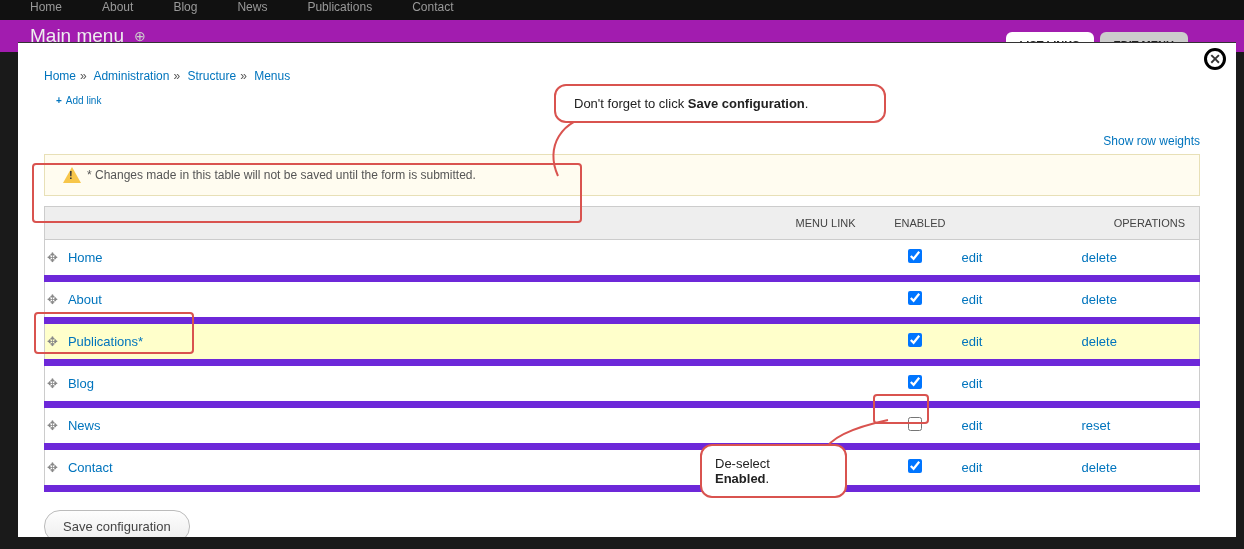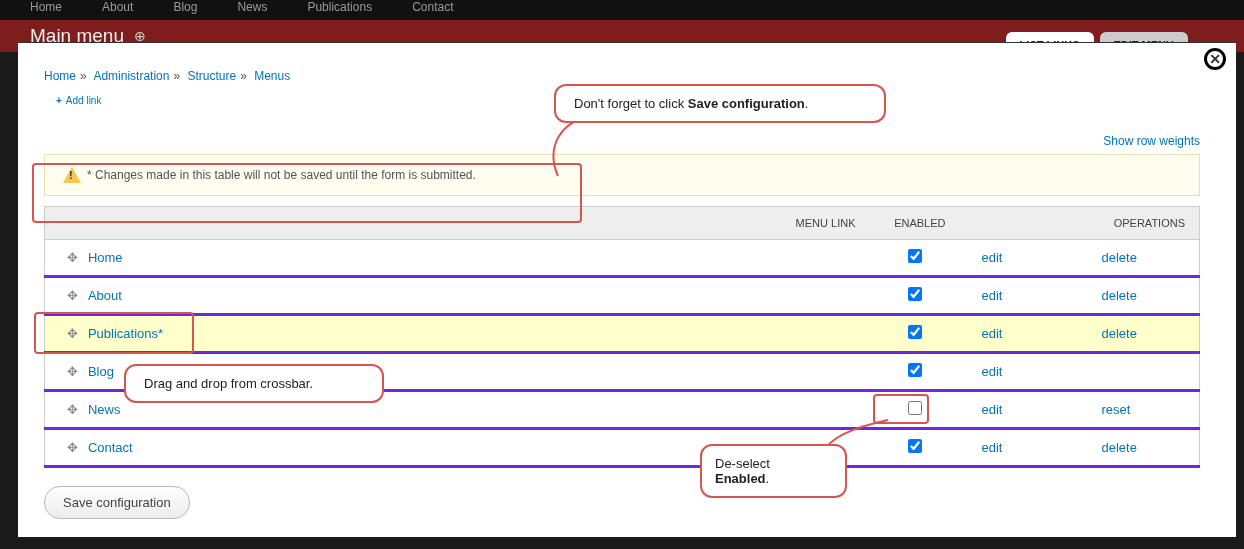--- a/index.html
+++ b/index.html
@@ -1,41 +1,41 @@
 <!DOCTYPE html>
 <html><head>
 <meta charset="utf-8">
 <style>
 * { box-sizing: border-box; margin: 0; padding: 0; }
 body { font-family: "Lucida Grande", Verdana, sans-serif; font-size: 13px; background: #1a1a1a; color: #333; }
 .page { width: 1244px; height: 549px; position: relative; background: #1a1a1a; overflow: hidden; }
 .topnav { background: #111; height: 20px; display: flex; gap: 40px; padding-left: 30px; align-items: flex-start; color: #999; font-size: 12px; }
 .topnav span { cursor: pointer; }
-.header-bar { background: #7f1d1d; height: 32px; display: flex; align-items: center; padding-left: 30px; color: #fff; position: relative; }
+.header-bar { background: #a21caf; height: 32px; display: flex; align-items: center; padding-left: 30px; color: #fff; position: relative; }
 .header-bar h1 { font-size: 19px; font-weight: normal; color: #eee; }
 .plus-circle { margin-left: 10px; color: #ccc; font-size: 14px; }
 .tabs-wrap { position: absolute; right: 56px; top: 12px; display: flex; gap: 6px; }
 .tab { padding: 7px 14px 6px; font-size: 11px; font-weight: bold; border-radius: 6px 6px 0 0; cursor: pointer; }
 .tab.active { background: #fff; color: #222; }
 .tab.inactive { background: #ccc; color: #222; }
 .close-x { position: absolute; right: 18px; top: 48px; width: 22px; height: 22px; border: 3px solid #000; border-radius: 50%; display: flex; align-items: center; justify-content: center; font-weight: bold; cursor: pointer; background: #fff; font-size: 14px; z-index: 10; }
 .overlay { position: absolute; left: 18px; right: 8px; top: 42px; bottom: 12px; background: #fff; border-top: 1px solid #333; padding: 26px 36px 20px 26px; overflow: hidden; }
 .breadcrumb { color: #0074bd; font-size: 12px; margin-bottom: 5px; }
 .breadcrumb a { color: #0074bd; text-decoration: none; cursor: pointer; }
 .breadcrumb .sep { color: #555; margin: 0 4px; }
 .add-link { color: #0074bd; font-size: 10px; margin: 12px 0 28px 12px; cursor: pointer; }
 .add-link .plus { color: #0074bd; font-weight: bold; margin-right: 4px; }
 .show-weights { text-align: right; color: #0074bd; font-size: 12px; cursor: pointer; margin-bottom: 6px; }
 .warning-box { background: #fffcf0; border: 1px solid #e8e0b7; padding: 12px 18px; display: flex; align-items: center; gap: 6px; margin-bottom: 10px; }
 .warn-icon { width: 0; height: 0; border-left: 9px solid transparent; border-right: 9px solid transparent; border-bottom: 16px solid #f7c64a; position: relative; }
 .warn-icon::after { content: "!"; position: absolute; left: -3px; top: 2px; font-size: 11px; font-weight: bold; color: #333; }
 .warning-box span.msg { color: #555; font-size: 12px; }
 table.menu-tbl { width: 100%; border-collapse: collapse; border: 1px solid #ccc; }
 table.menu-tbl th { background: #eee; text-align: right; padding: 10px 14px; font-size: 11px; color: #444; border-bottom: 1px solid #ccc; font-weight: normal; }
-table.menu-tbl td { padding: 9px 22px; border-bottom: 3px solid #6d28d9; font-size: 13px; vertical-align: middle; }
+table.menu-tbl td { padding: 9px 2px; border-bottom: 7px solid #6d28d9; font-size: 13px; vertical-align: middle; }
 table.menu-tbl tr.highlight td { background: #ffffcb; }
 .drag-handle { color: #888; cursor: move; margin-right: 10px; font-size: 13px; }
 .link-name { color: #0074bd; cursor: pointer; }
 .op { color: #0074bd; cursor: pointer; }
 .cb { width: 14px; height: 14px; }
 .col-link { width: auto; }
 .col-enabled { width: 90px; text-align: center; }
 .col-op1 { width: 120px; }
 .col-op2 { width: 120px; }
 td.col-enabled { text-align: center; }
@@ -144,23 +144,20 @@
     <span>Don't forget to click </span><strong>Save configuration</strong><span>.</span>
   </div>
   <svg class="connector" style="left:540px; top:108px;" width="60" height="70">
     <path d="M58 8 C 20 10, 5 40, 18 68" stroke="#d9534f" stroke-width="2" fill="none"></path>
   </svg>
 
   <div class="red-box" style="left:32px; top:163px; width:550px; height:60px;"></div>
 
   <div class="red-box" style="left:34px; top:312px; width:160px; height:42px;"></div>
 
-  <div class="callout" style="left:124px; top:364px; width:260px;">
-    <span>Drag and drop from crossbar.</span>
-  </div>
 
   <div class="red-box" style="left:873px; top:394px; width:56px; height:30px;"></div>
   <svg class="connector" style="left:820px; top:416px;" width="80" height="40">
     <path d="M68 4 C 40 10, 10 20, 4 36" stroke="#d9534f" stroke-width="2" fill="none"></path>
   </svg>
 
   <div class="callout" style="left:700px; top:444px; width:147px;padding-left:13px;">
     <span>De-select </span><strong>Enabled</strong><span>.</span>
   </div>
 </div>

